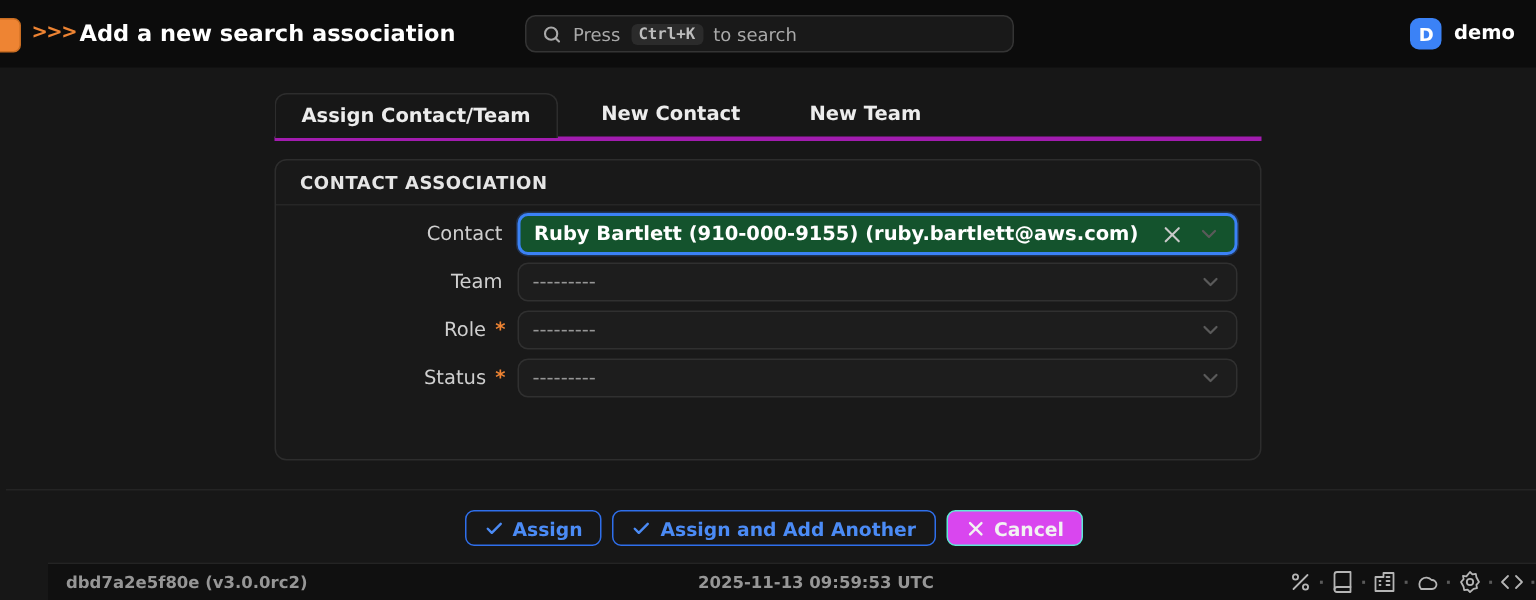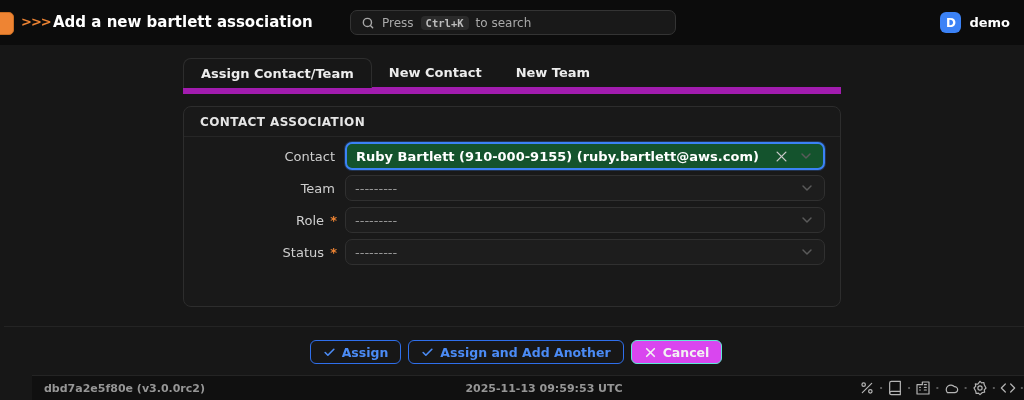--- a/index.html
+++ b/index.html
@@ -49,21 +49,22 @@
     width:21px; height:21px; border-radius:6px; background:#3b82f6;
     color:#fff; font-size:12px; font-weight:700;
     display:flex; align-items:center; justify-content:center;
   }
   .username { color:#ffffff; font-weight:700; font-size:13px; }
 
   
   .content { position:absolute; left:183px; top:64px; width:658px; }
   .tabs {
     display:flex; align-items:flex-end; height:30px;
-    border-bottom:7px solid #a21caf;
+    border-bottom:3px solid #a21caf;
+    gap:12px;
   }
   .tab {
     height:29px; display:flex; align-items:center; padding:0 17px;
     font-size:13px; font-weight:700; color:#ececec; cursor:pointer;
     white-space:nowrap;
   }
   .tab.active {
     border:1px solid #2d2d2d; border-bottom:none;
     border-radius:8px 8px 0 0; background:#171717;
     height:30px; margin-bottom:-1px;
@@ -134,21 +135,21 @@
   }
   .footer-icons .sep { color:#5a5a5a; font-weight:700; }
   .ficon { width:16px; height:16px; cursor:pointer; color:#b5b5b5; }
 </style>
 </head>
 <body>
 
 <div class="header">
   <div class="menu-toggle"></div>
   <div class="crumbs">&gt;&gt;&gt;</div>
-  <div class="page-title">Add a new bartlett association</div>
+  <div class="page-title">Add a new search association</div>
 
   <div class="searchbox">
     <svg class="icon" width="14" height="14" viewBox="0 0 24 24" fill="none" stroke="#a9a9a9" stroke-width="2.4" stroke-linecap="round">
       <circle cx="11" cy="11" r="7"></circle>
         <line x1="20" y1="20" x2="16.2" y2="16.2"></line>
     </svg>
     <span>Press</span>
     <span class="kbd">Ctrl+K</span>
     <span>to search</span>
   </div>

